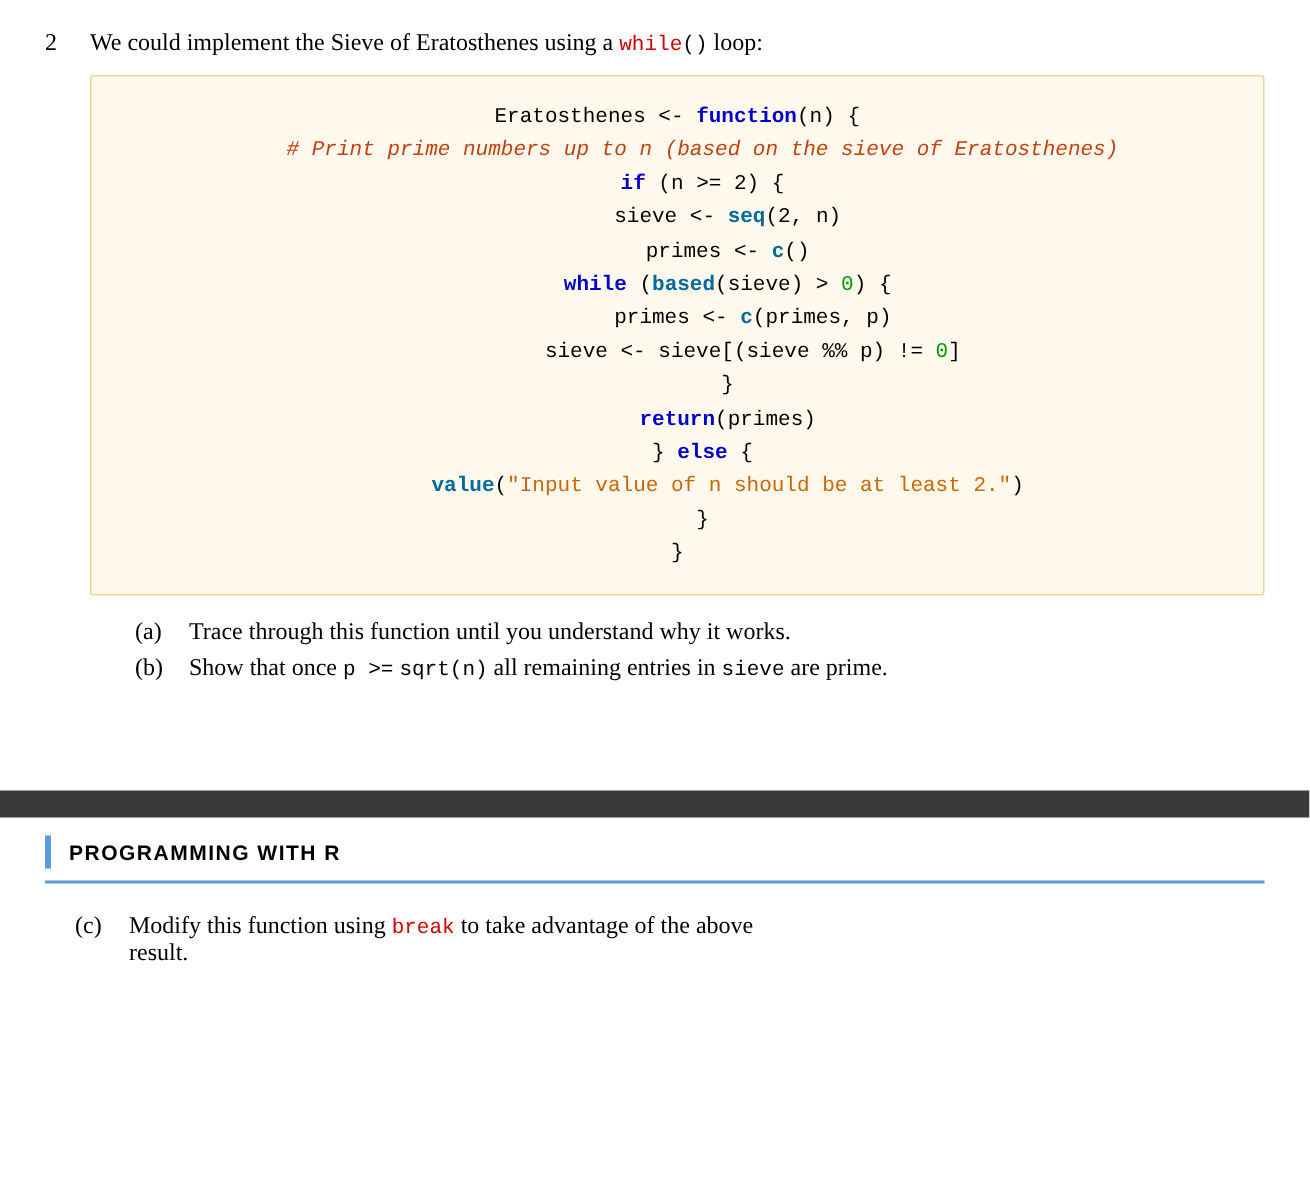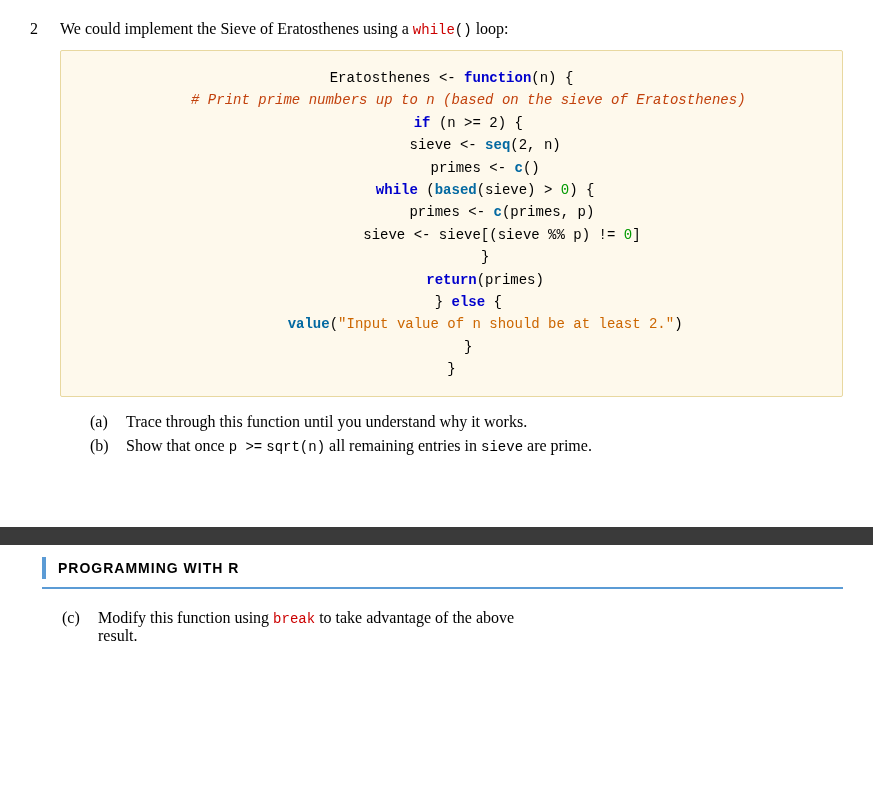--- a/index.html
+++ b/index.html
@@ -108,21 +108,20 @@
     .section-title {
       font-family: Arial, sans-serif;
       font-size: 14px;
       font-weight: bold;
       letter-spacing: 1px;
       color: #000000;
     }
 
     .bottom-section {
       padding: 0 30px 20px 30px;
-      margin-left: 12px;
     }
   </style>
 </head>
 <body>
 
 <div class="page">
 
   <div class="question-block">
     <span class="question-number">2</span>
     <div class="question-text">

